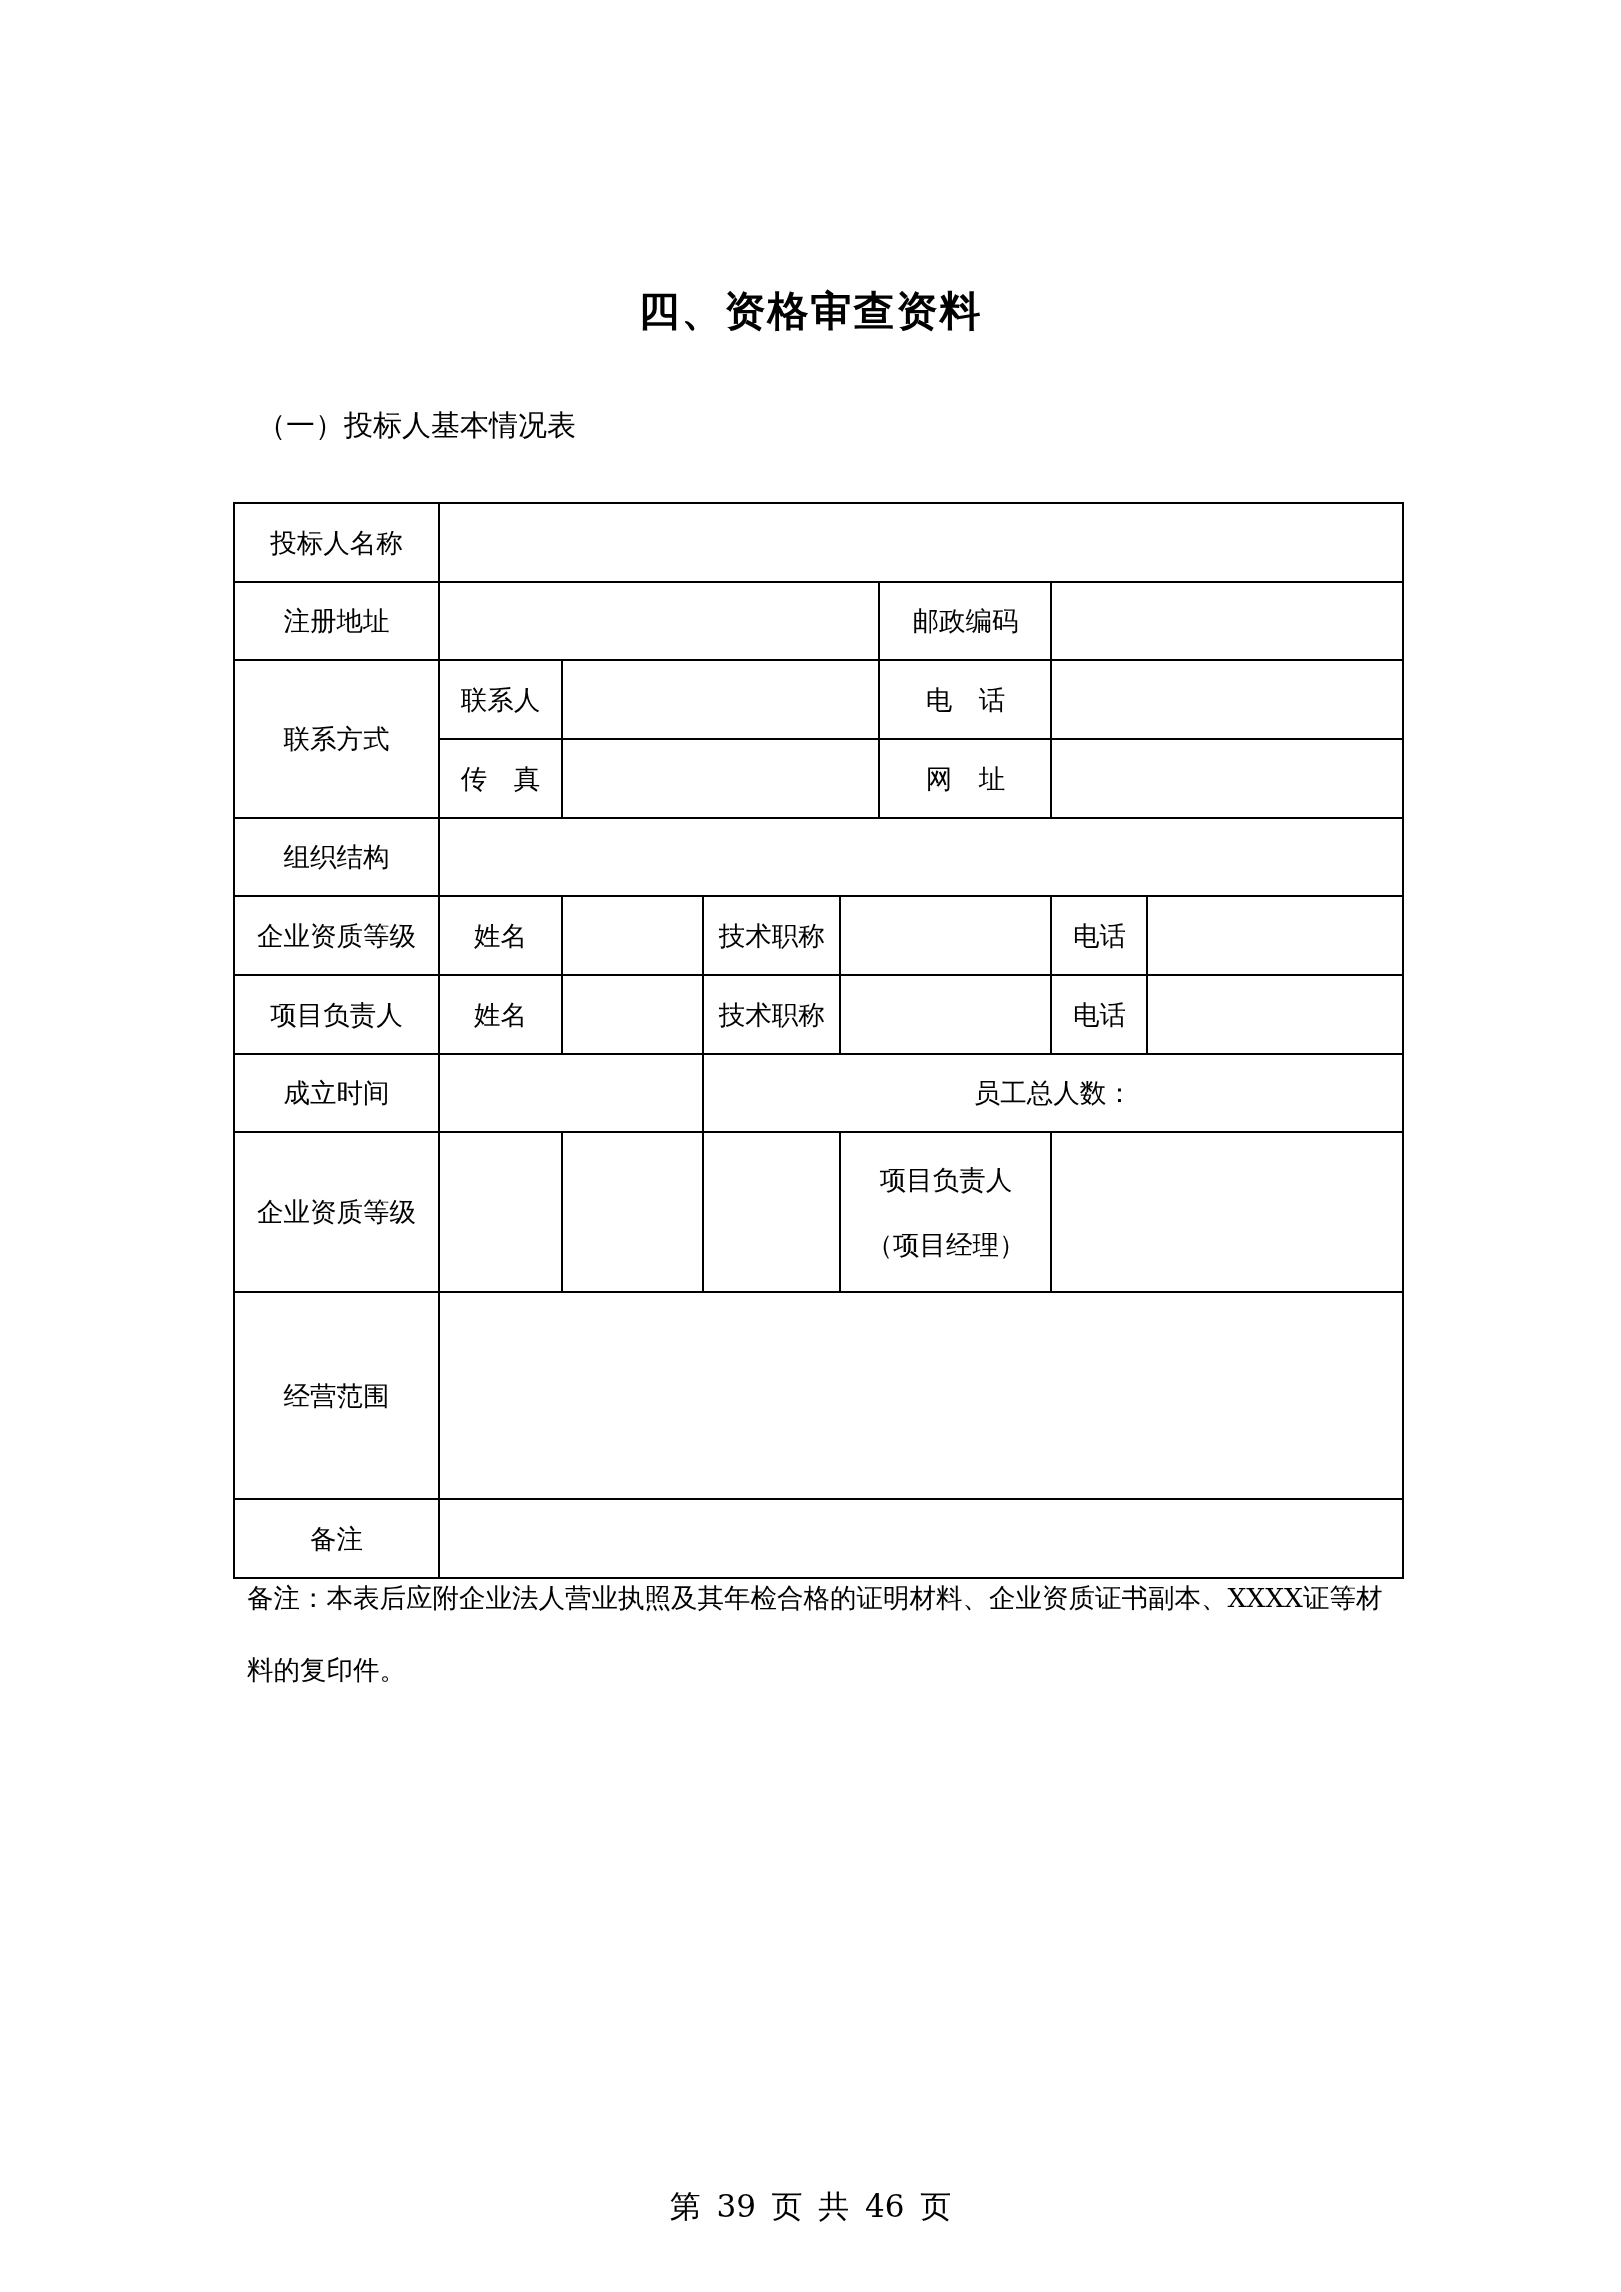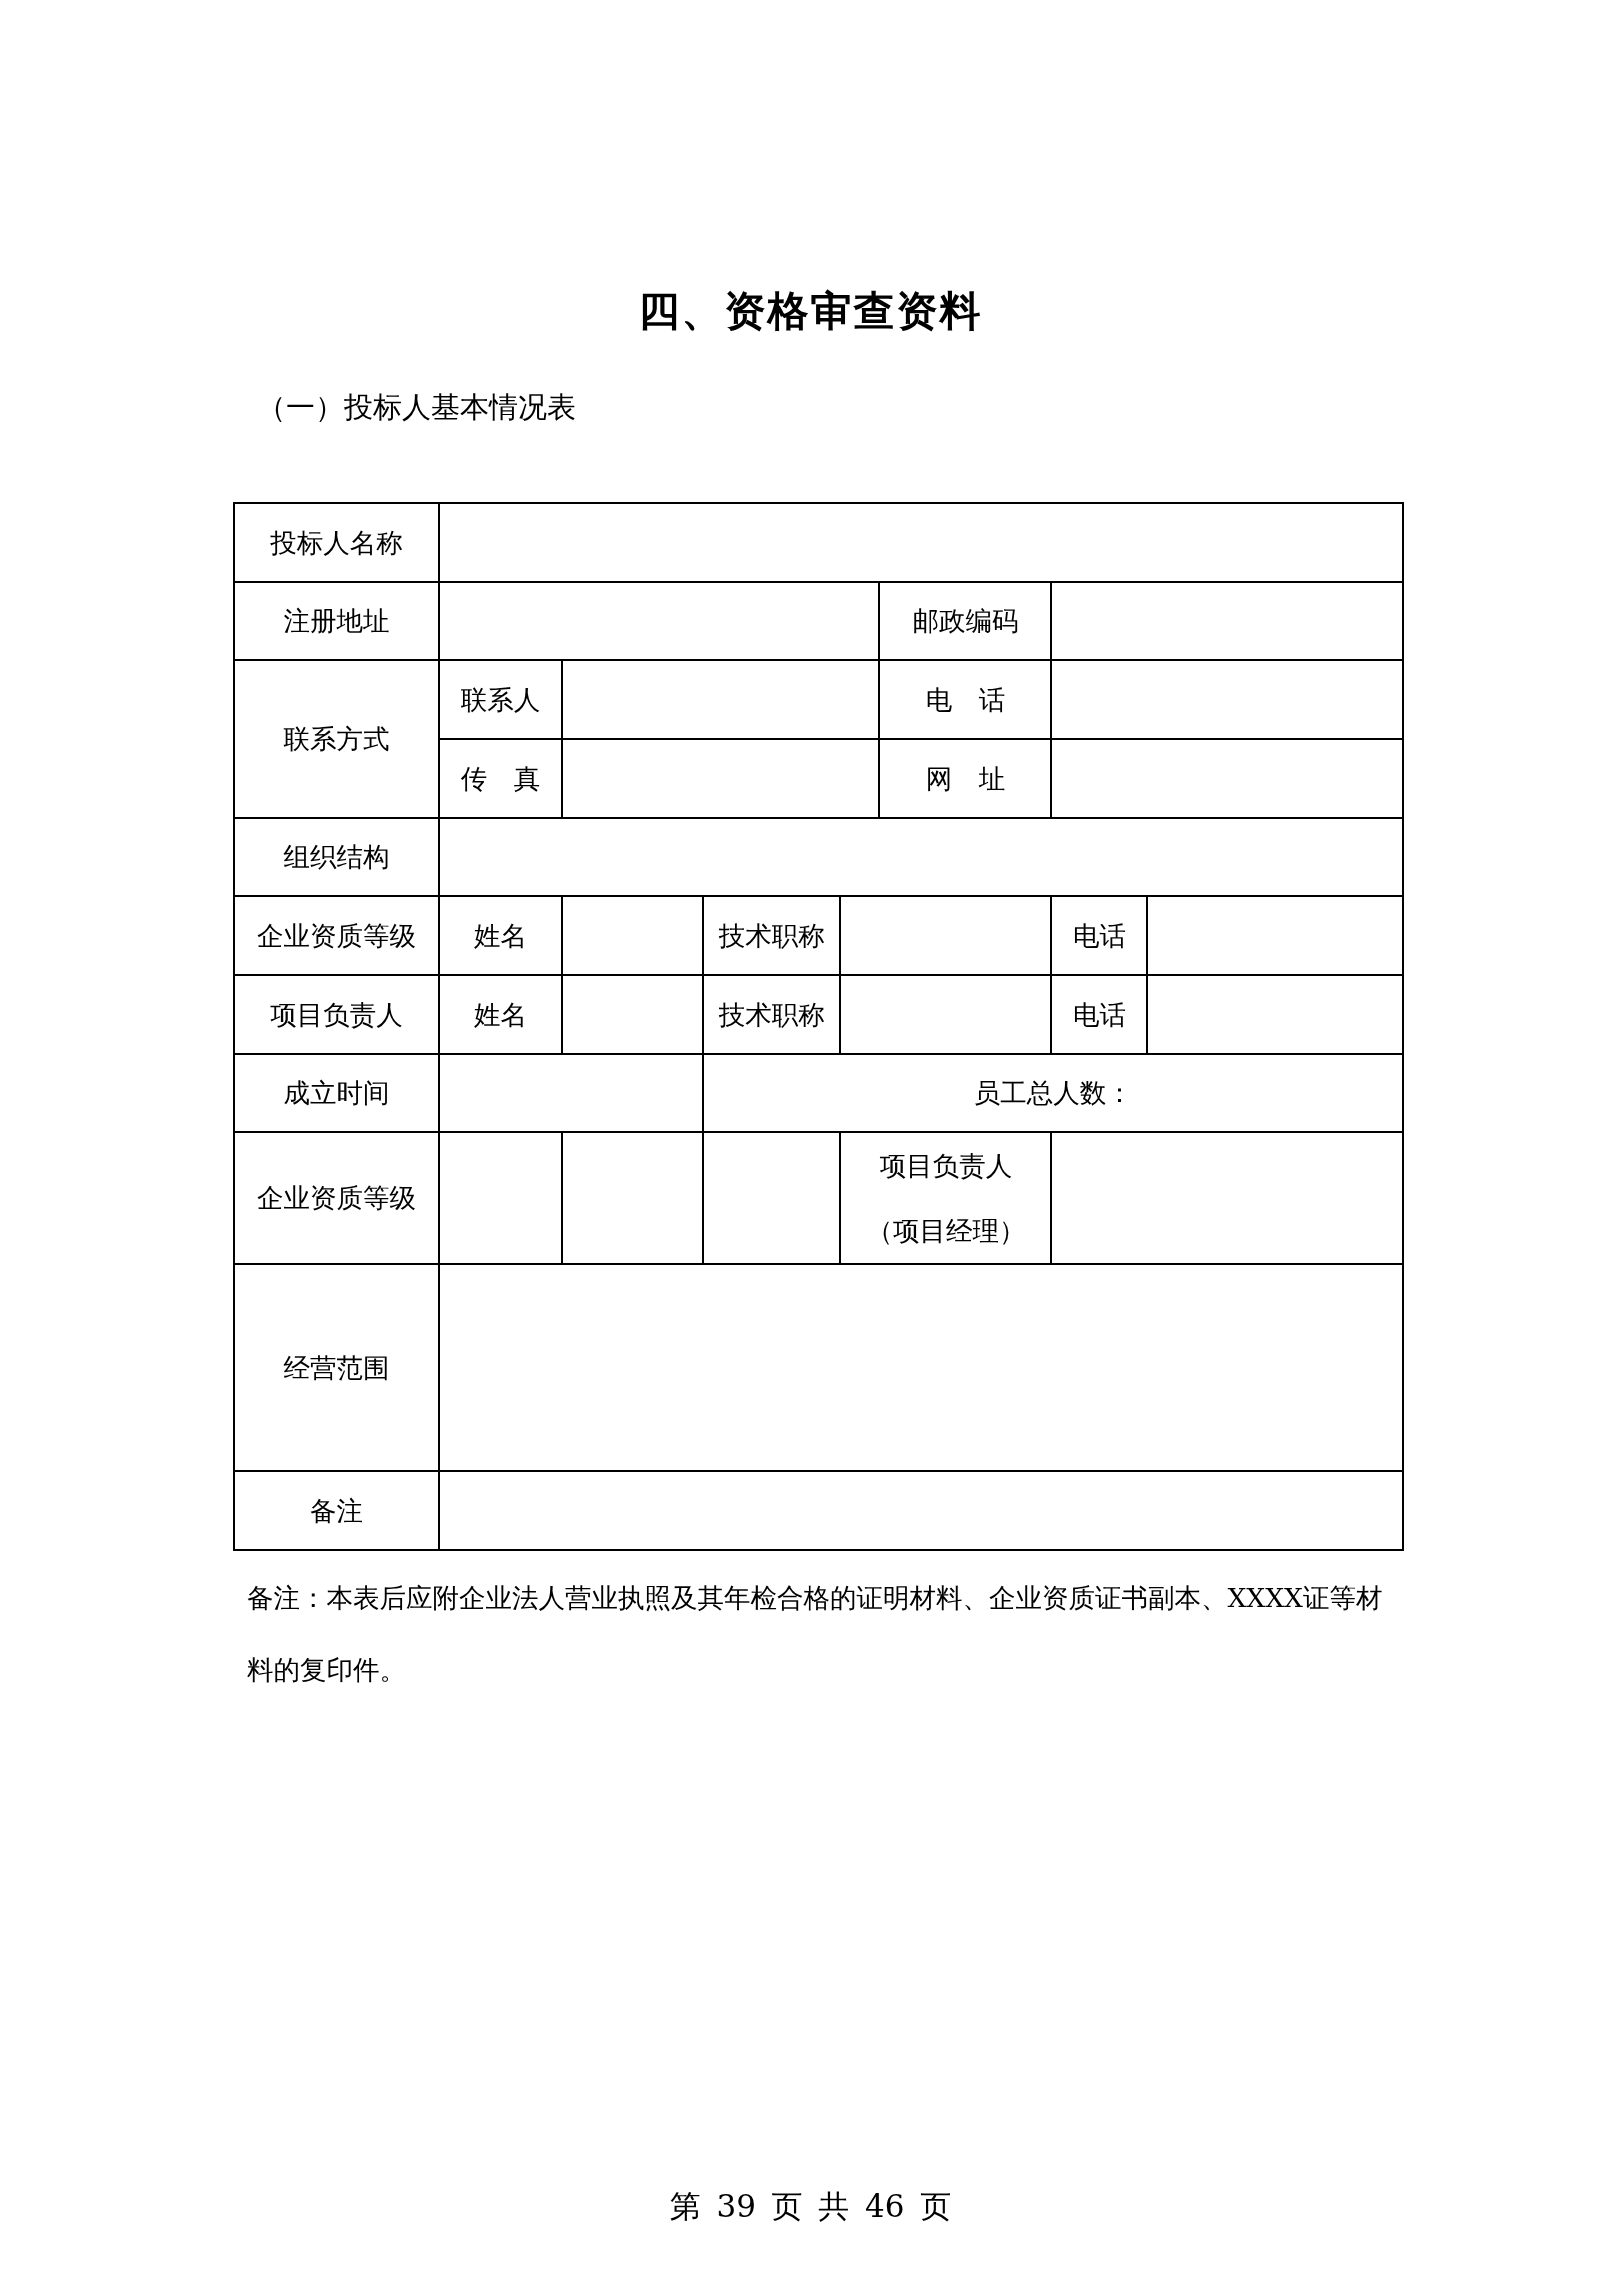--- a/index.html
+++ b/index.html
@@ -1,20 +1,20 @@
 <!DOCTYPE html>
 <html><head>
 <meta charset="utf-8">
 <style>
   html,body{margin:0;padding:0;background:#fff;}
   body{width:1621px;height:2293px;position:relative;font-family:"DejaVu Serif","Liberation Serif",serif;color:#000;overflow:hidden;}
   .title{position:absolute;top:284px;left:0;width:1621px;text-align:center;font-size:41px;font-weight:bold;letter-spacing:2px;font-family:"DejaVu Sans","Liberation Sans",sans-serif;}
-  .subtitle{position:absolute;top:388px;left:257px;font-size:29px;}
+  .subtitle{position:absolute;top:406px;left:257px;font-size:29px;}
   table{position:absolute;top:502px;left:233px;width:1169px;border-collapse:collapse;table-layout:fixed;}
-  td{border:2px solid #000;font-size:26.5px;text-align:center;vertical-align:middle;padding:0;}
+  td{border:2px solid #000;font-size:26.5px;text-align:center;vertical-align:middle;padding:14px;}
   .note{position:absolute;top:1562px;left:247px;width:1157px;font-size:26.5px;line-height:72px;}
   .footer{position:absolute;top:2186px;left:0;width:1621px;text-align:center;font-size:31px;word-spacing:5.9px;}
 </style>
 </head>
 <body>
 
 <div class="title">四、资格审查资料</div>
 <div class="subtitle">（一）投标人基本情况表</div>
 
 <table>

